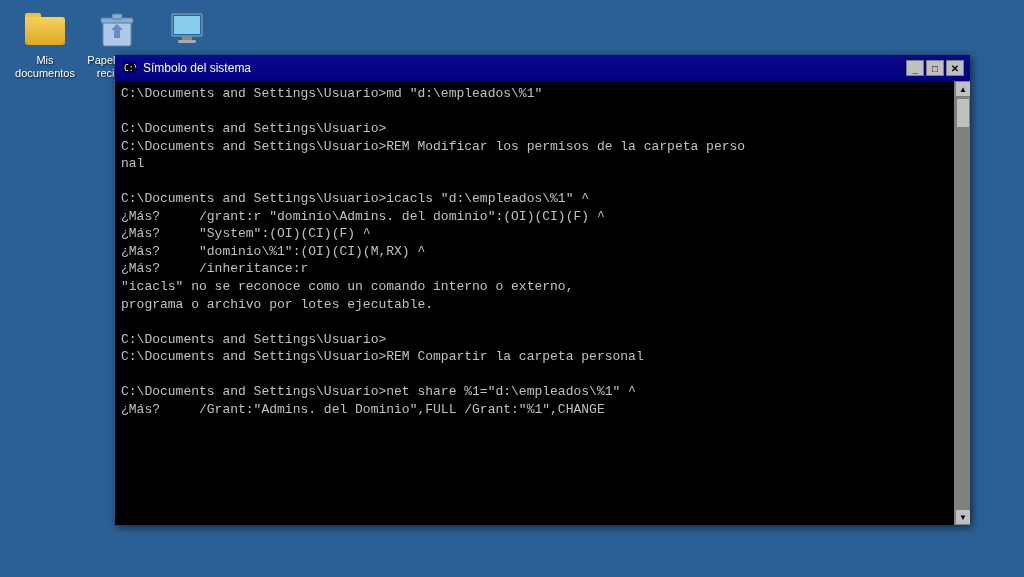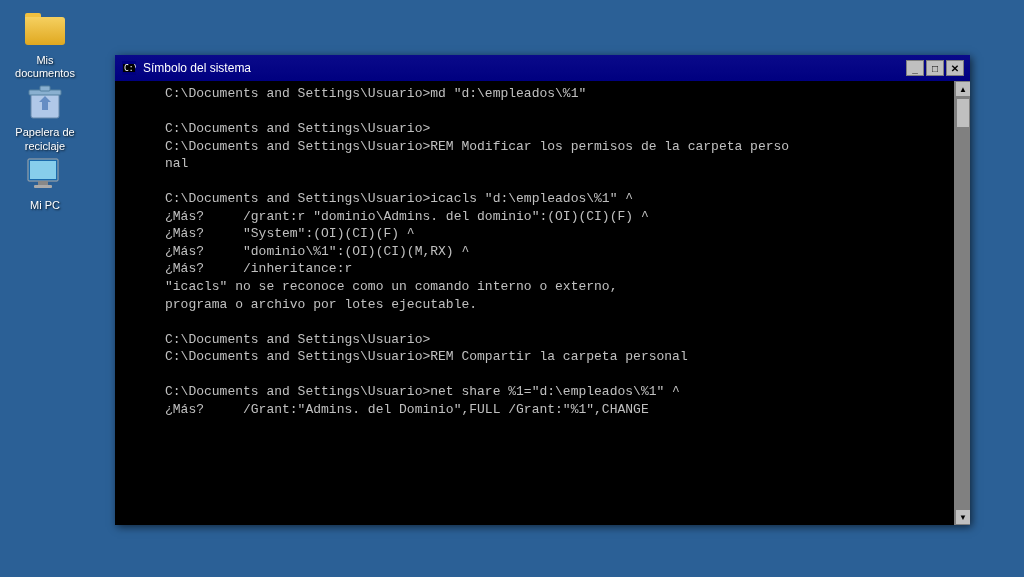--- a/index.html
+++ b/index.html
@@ -12,21 +12,21 @@
       font-family: 'Segoe UI', Tahoma, sans-serif;
       position: relative;
     }
 
     
     .desktop-icons {
       position: absolute;
       top: 10px;
       left: 10px;
       display: flex;
-      flex-direction: column;
+      flex-direction: row;
       gap: 2px;
     }
 
     .desktop-icon {
       display: flex;
       flex-direction: column;
       align-items: center;
       width: 70px;
       cursor: pointer;
     }
@@ -167,21 +167,20 @@
     .cmd-content {
       flex: 1;
       padding: 4px 6px;
       overflow: hidden;
       color: #c0c0c0;
       font-family: 'Courier New', Lucida Console, monospace;
       font-size: 13px;
       line-height: 1.35;
       white-space: pre-wrap;
       word-break: break-all;
-      margin-left: 44px;
     }
 
     .cmd-scrollbar {
       width: 16px;
       background: #c0c0c0;
       border-left: 1px solid #808080;
       display: flex;
       flex-direction: column;
     }
 

